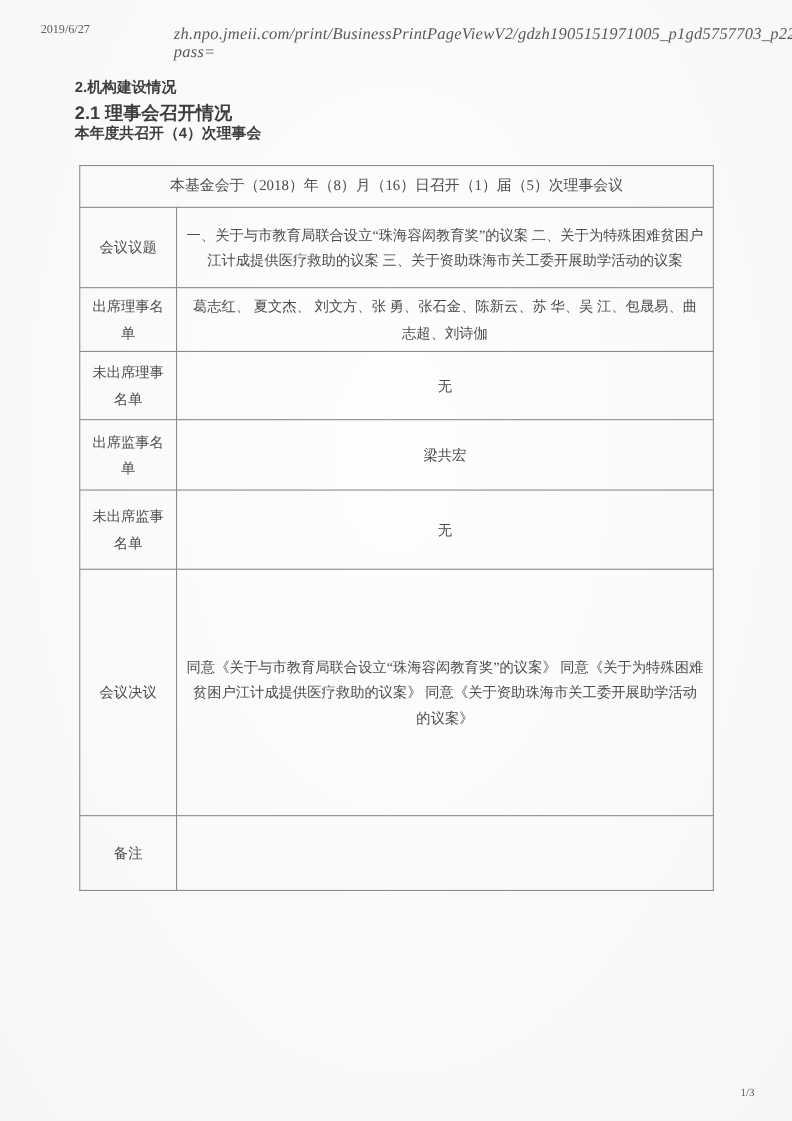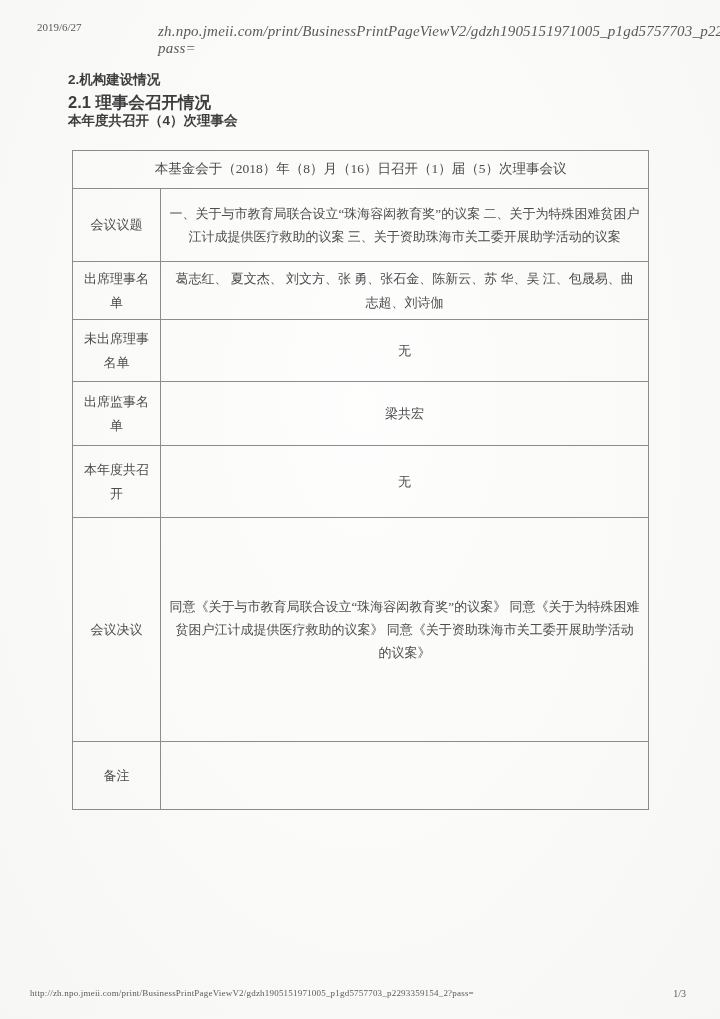--- a/index.html
+++ b/index.html
@@ -128,30 +128,29 @@
       </tr>
       <tr class="r-absent-directors">
         <td class="lbl">未出席理事名单</td>
         <td colspan="3">无</td>
       </tr>
       <tr class="r-supervisors">
         <td class="lbl">出席监事名单</td>
         <td colspan="3">梁共宏</td>
       </tr>
       <tr class="r-absent-supervisors">
-        <td class="lbl">本年度共召开</td>
+        <td class="lbl">未出席监事名单</td>
         <td colspan="3">无</td>
       </tr>
       <tr class="r-resolution">
         <td class="lbl">会议决议</td>
         <td colspan="3">同意《关于与市教育局联合设立“珠海容闳教育奖”的议案》 同意《关于为特殊困难贫困户江计成提供医疗救助的议案》 同意《关于资助珠海市关工委开展助学活动的议案》</td>
       </tr>
       <tr class="r-notes">
         <td class="lbl">备注</td>
         <td colspan="3"></td>
       </tr>
     </tbody>
   </table>
 
-  <div class="bottom-url">http://zh.npo.jmeii.com/print/BusinessPrintPageViewV2/gdzh1905151971005_p1gd5757703_p2293359154_2?pass=</div>
   <div class="page-num">1/3</div>
 
 </div>
 
 </body></html>

